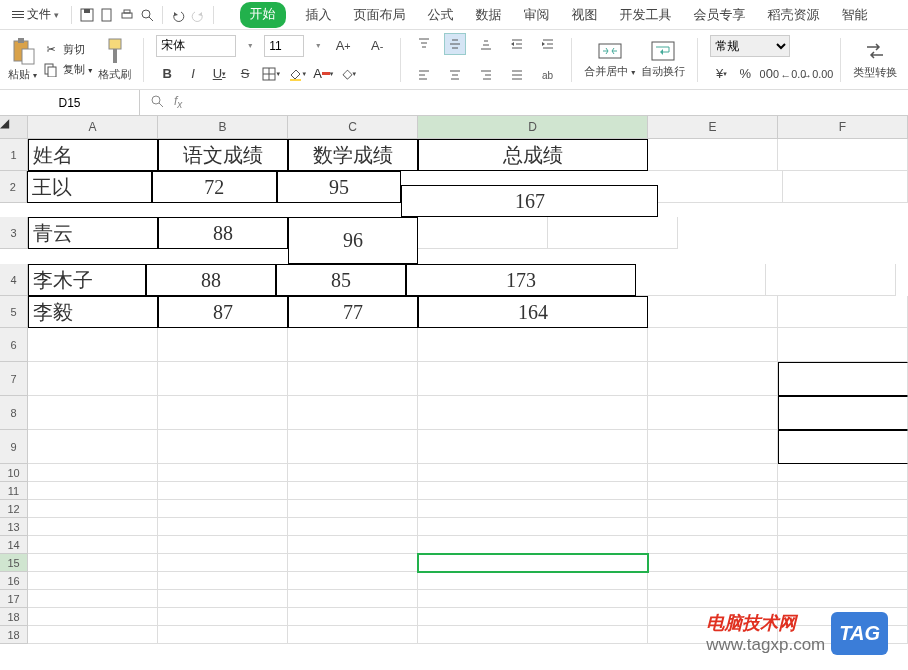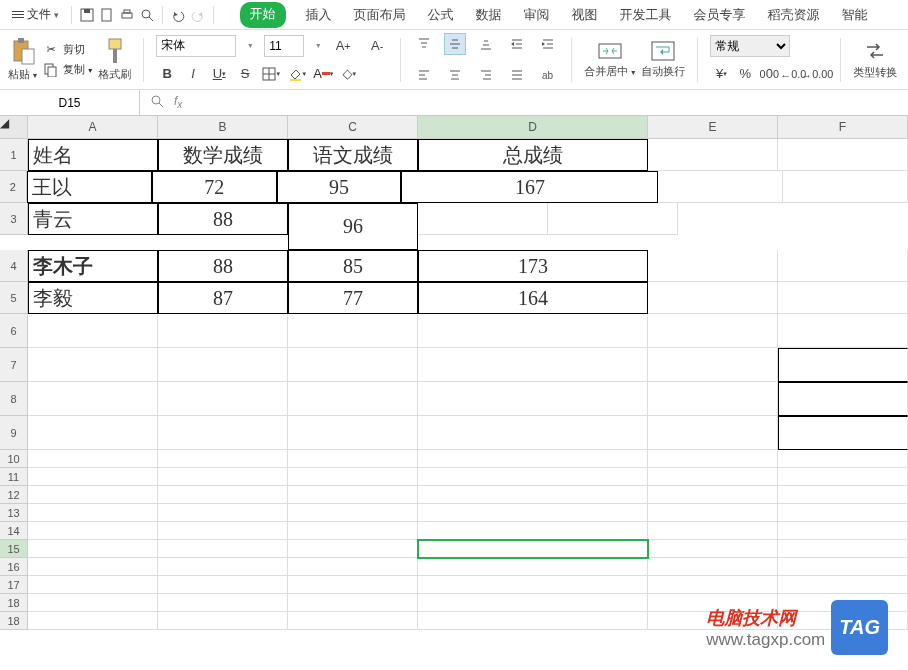--- a/index.html
+++ b/index.html
@@ -65,21 +65,21 @@
 .row-header.active { background: #d0e5d0; }
 .cell { border-right: 1px solid #ddd; border-bottom: 1px solid #ddd; display: flex; align-items: center; padding: 0 4px; font-size: 12px; overflow: hidden; white-space: nowrap; }
 .cell.bordered { border: 1px solid #000; }
 .cell.selected { outline: 2px solid #22b14c; outline-offset: -1px; z-index: 5; position: relative; }
 .cell.center { justify-content: center; }
 .cell.data-font { font-family: "SimSun", serif; font-size: 20px; }
 
 .watermark { position: absolute; bottom: 15px; right: 20px; display: flex; align-items: center; gap: 6px; }
 .watermark .txt1 { color: #e03020; font-size: 18px; font-weight: bold; font-style: italic; }
 .watermark .txt2 { color: #737373; font-size: 17px; }
-.watermark .tag { background: #3b7dd8; color: #fff; font-weight: bold; padding: 16px 8px; border-radius: 6px; font-size: 20px; font-style: italic; }
+.watermark .tag { background: #3b7dd8; color: #fff; font-weight: bold; padding: 10px 8px; border-radius: 6px; font-size: 20px; font-style: italic; }
 </style>
 </head>
 <body>
 
 <div class="menubar">
   <div class="file-menu">
     <div class="hamburger">
         <span></span>
         <span></span>
         <span></span>
@@ -370,46 +370,46 @@
         <div class="col-header" style="width: 130px;">C</div>
         <div class="col-header active" style="width: 230px;">D</div>
         <div class="col-header" style="width: 130px;">E</div>
         <div class="col-header" style="width: 130px;">F</div>
       </div>
   </div>
   <div id="grid-body">
       <div class="row">
         <div class="row-header" style="height: 32px;">1</div>
         <div class="cell bordered data-font" style="width: 130px; height: 32px;">姓名</div>
+        <div class="cell bordered data-font center" style="width: 130px; height: 32px;">语文成绩</div>
         <div class="cell bordered data-font center" style="width: 130px; height: 32px;">数学成绩</div>
-        <div class="cell bordered data-font center" style="width: 130px; height: 32px;">语文成绩</div>
         <div class="cell bordered data-font center" style="width: 230px; height: 32px;">总成绩</div>
         <div class="cell" style="width: 130px; height: 32px;"></div>
         <div class="cell" style="width: 130px; height: 32px;"></div>
       </div>
       <div class="row">
         <div class="row-header" style="height: 32px;">2</div>
         <div class="cell bordered data-font" style="width: 130px; height: 32px;">王以</div>
         <div class="cell bordered data-font center" style="width: 130px; height: 32px;">72</div>
         <div class="cell bordered data-font center" style="width: 130px; height: 32px;">95</div>
-        <div class="cell bordered data-font center" style="width: 268px; height: 32px;">167</div>
+        <div class="cell bordered data-font center" style="width: 268px; height: 32px; margin-top: 14px;">167</div>
         <div class="cell" style="width: 130px; height: 32px;"></div>
         <div class="cell" style="width: 130px; height: 32px;"></div>
       </div>
       <div class="row">
         <div class="row-header" style="height: 32px;">3</div>
         <div class="cell bordered data-font" style="width: 130px; height: 32px;">青云</div>
         <div class="cell bordered data-font center" style="width: 130px; height: 32px;">88</div>
         <div class="cell bordered data-font center" style="width: 130px; height: 47px;">96</div>
         <div class="cell" style="width: 130px; height: 32px;"></div>
         <div class="cell" style="width: 130px; height: 32px;"></div>
       </div>
       <div class="row">
         <div class="row-header" style="height: 32px;">4</div>
-        <div class="cell bordered data-font" style="width: 130px; height: 32px; font-weight: bold;">李木子</div>
+        <div class="cell bordered data-font" style="width: 118px; height: 32px;">李木子</div>
         <div class="cell bordered data-font center" style="width: 130px; height: 32px;">88</div>
         <div class="cell bordered data-font center" style="width: 130px; height: 32px;">85</div>
         <div class="cell bordered data-font center" style="width: 230px; height: 32px;">173</div>
         <div class="cell" style="width: 130px; height: 32px;"></div>
         <div class="cell" style="width: 130px; height: 32px;"></div>
       </div>
       <div class="row">
         <div class="row-header" style="height: 32px;">5</div>
         <div class="cell bordered data-font" style="width: 130px; height: 32px;">李毅</div>
         <div class="cell bordered data-font center" style="width: 130px; height: 32px;">87</div>

